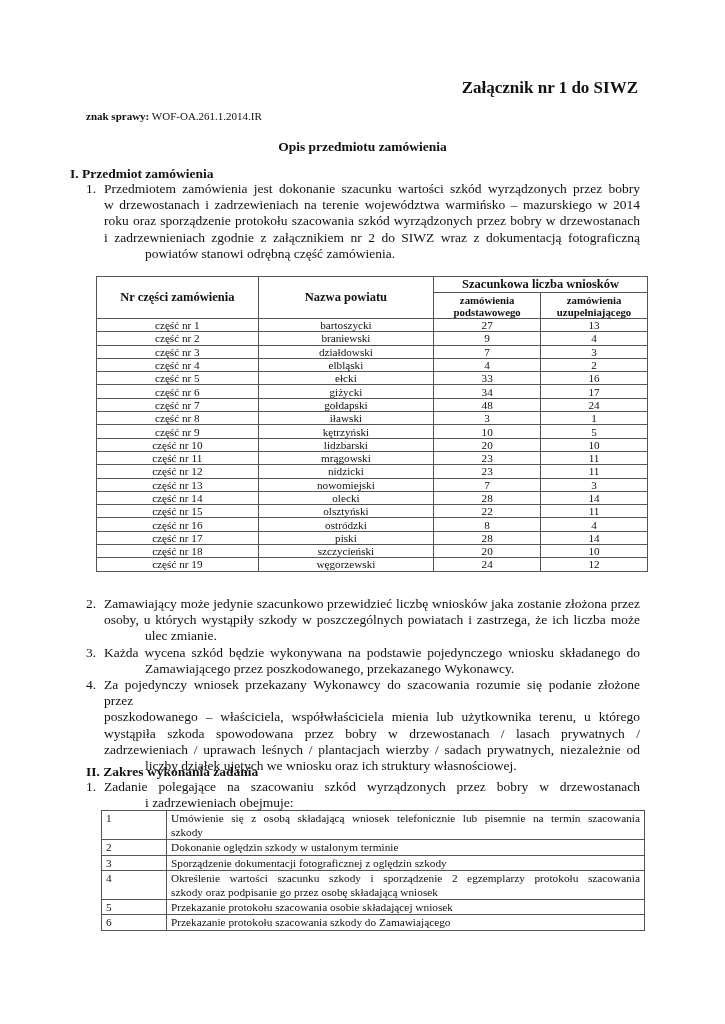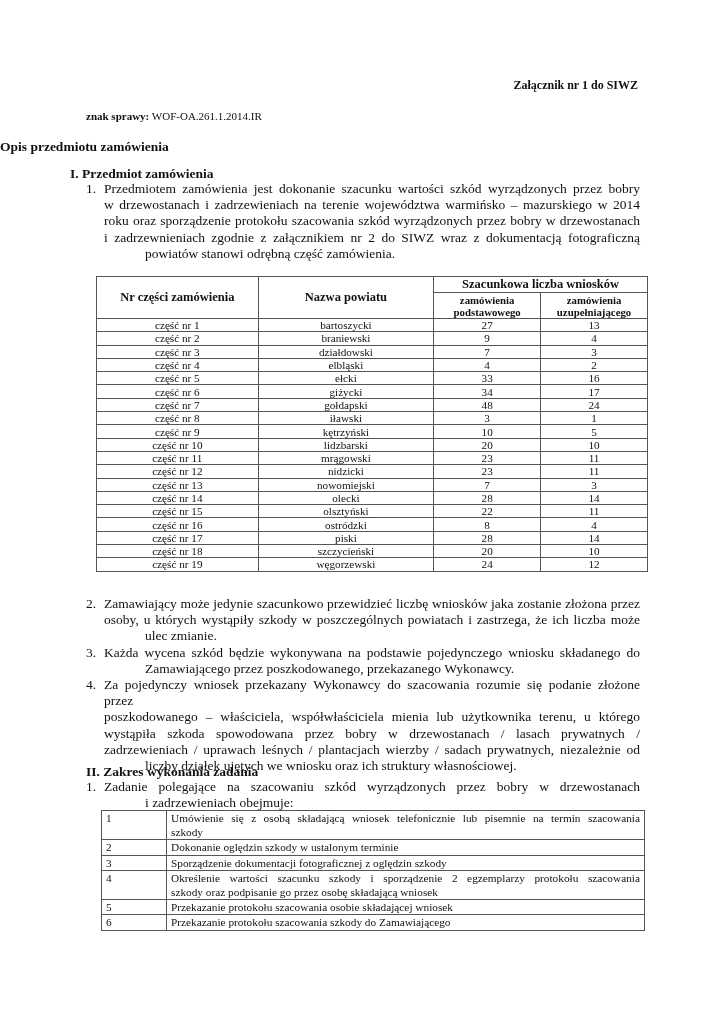--- a/index.html
+++ b/index.html
@@ -3,25 +3,25 @@
 <meta charset="utf-8">
 <style>
   html, body { margin:0; padding:0; background:#ffffff; }
   body {
     width:725px; height:1024px; position:relative; overflow:hidden;
     font-family:"Liberation Serif", serif; color:#111;
   }
   .abs { position:absolute; }
   .title-right {
     left:420px; top:78px; width:218px; text-align:right;
-    font-weight:bold; font-size:12px;
+    font-weight:bold; font-size:17px;
   }
   .case { left:86px; top:110px; font-size:11px; }
   .case b { font-weight:bold; }
-  .center-title { left:0; width:725px; top:139px; text-align:left; font-weight:bold; font-size:13.5px; }
+  .center-title { left:0; width:725px; top:139px; text-align:center; font-weight:bold; font-size:13.5px; }
   .section-h { font-weight:bold; font-size:13.5px; }
   .para {
     font-size:13.5px; line-height:16.2px; text-align:justify; text-align-last:left;
   }
   .li { position:absolute; left:86px; width:554px; }
   .li .num { position:absolute; left:0; top:0; width:14px; }
   .li .txt { margin-left:18px; text-align:justify; }
   .li .txt .line { display:block; text-align:justify; text-align-last:justify; }
   .li .txt .line.last { text-align-last:left;margin-left:41px; }
 

